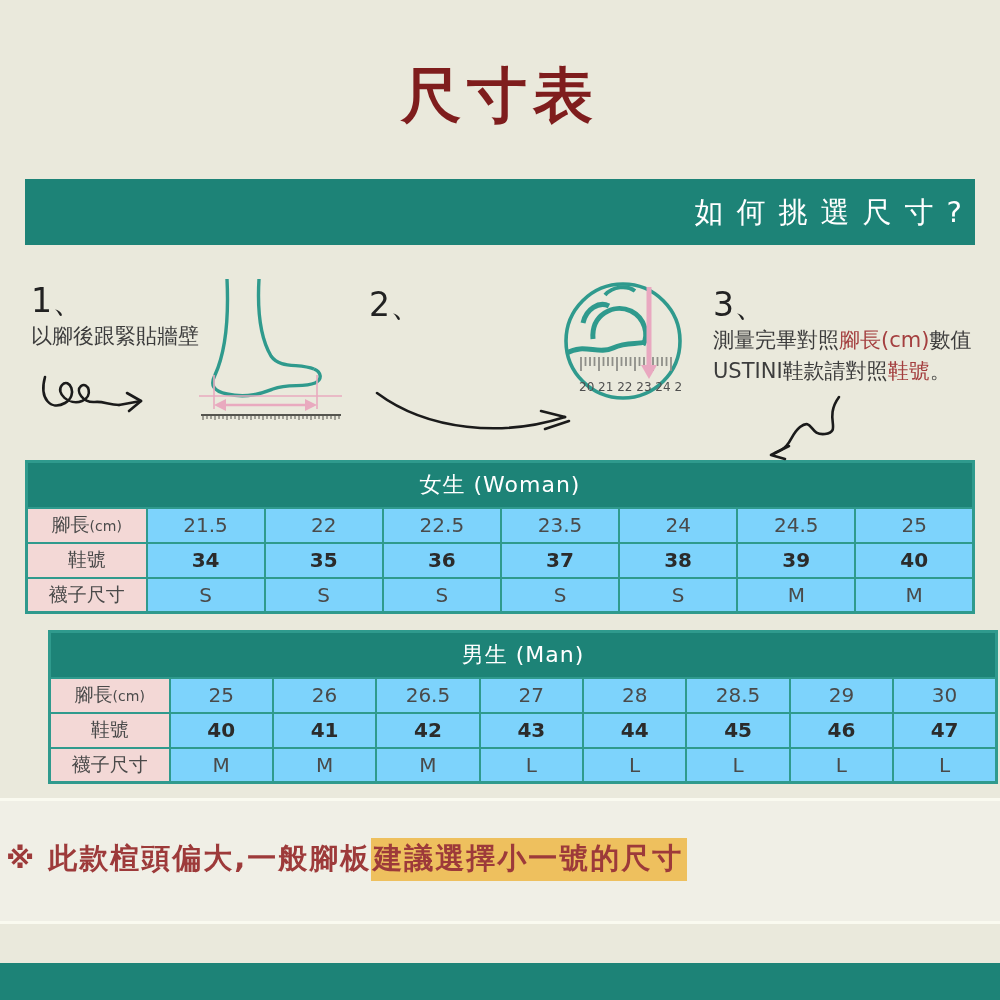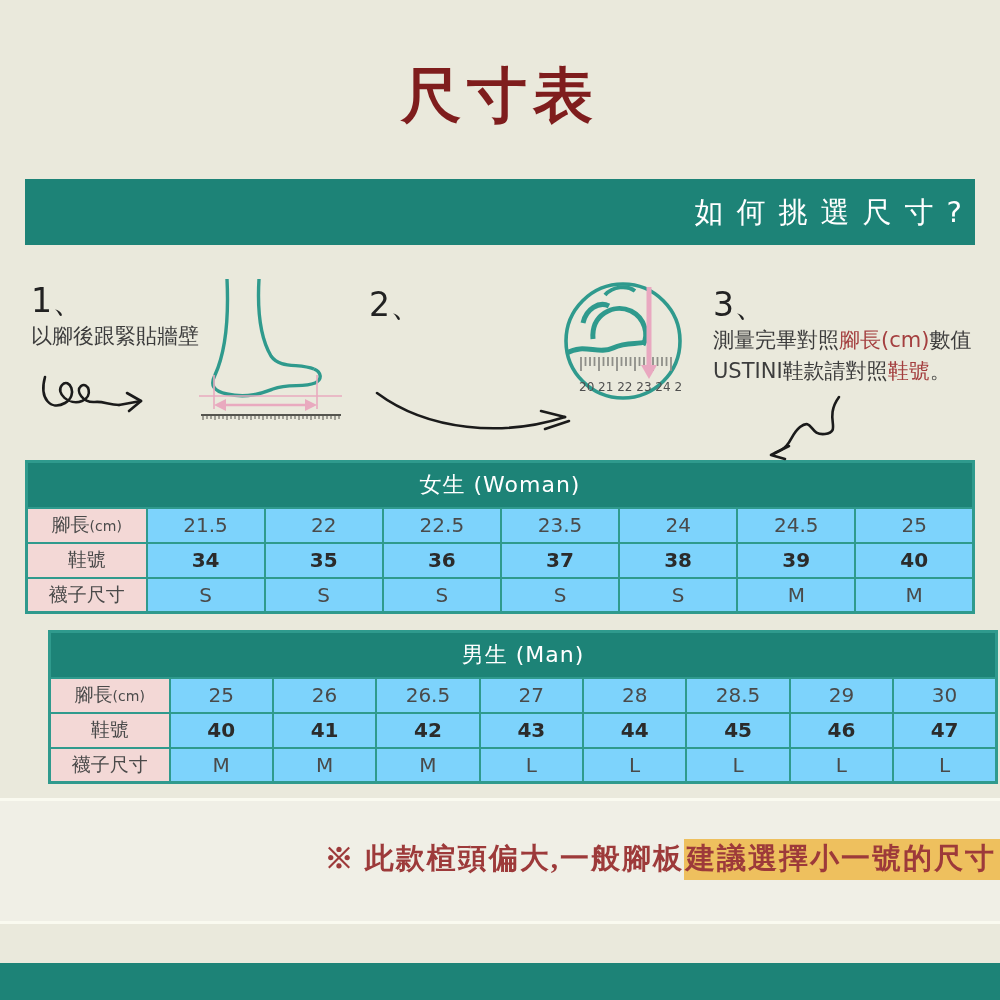--- a/index.html
+++ b/index.html
@@ -53,21 +53,21 @@
     border:2px solid #2f9a8d; height:35px; text-align:center;
     font-size:20px; color:#4a4a4a; background:#7dd3fc;
   }
   .size-table td.row-label { background:#f3d8d6; font-size:19px; }
   .size-table td.row-label .small { font-size:14px; }
   .size-table tr.shoe-row td.val { font-weight:700; color:#2b2b2b; }
   
   .note-box {
     margin-top:14px; background:#f0efe6;
     border-top:3px solid #fafaf0; border-bottom:3px solid #fafaf0;
-    padding:38px 0 42px; text-align:right;font-family:Liberation Serif, serif;
+    padding:38px 6px 42px; text-align:left;
   }
   .note-text { font-size:29px; font-weight:700; color:#9d3a3a; letter-spacing:2px; }
   .note-text .hl { background:#eec05e; padding:3px 4px 6px 2px; }
   
   .footer-bar {
     position:absolute; left:0; right:0; bottom:0; height:37px; background:#1d8377;
   }
   svg { display:block; }
 </style>
 </head>

